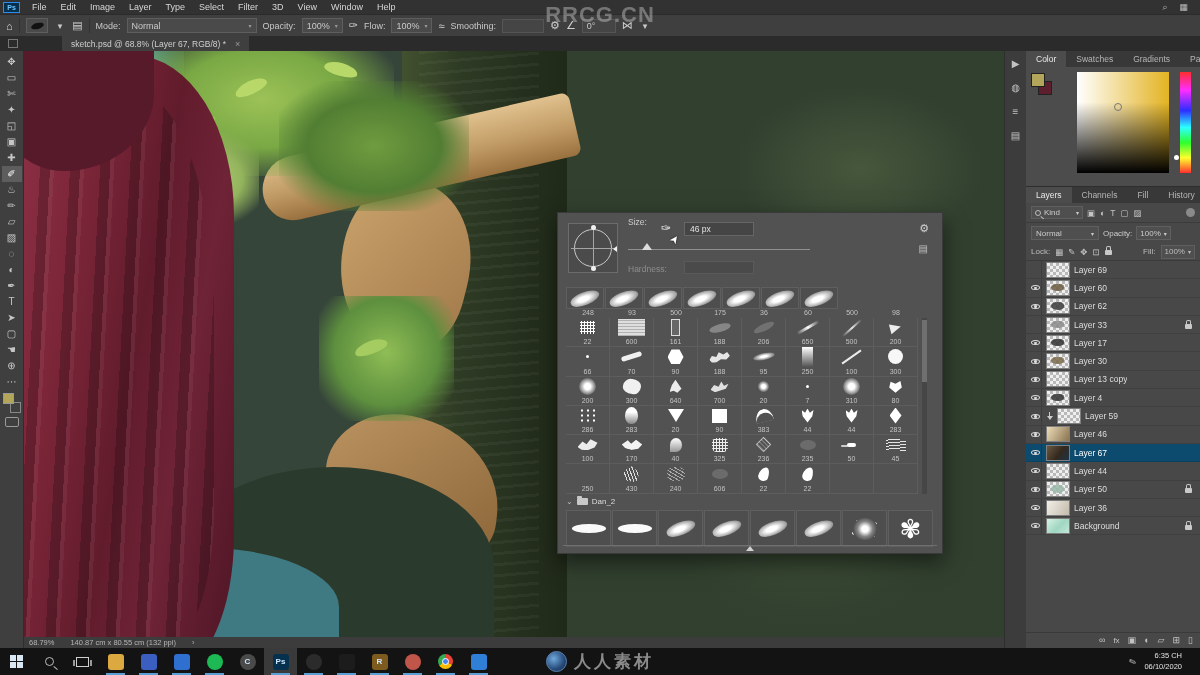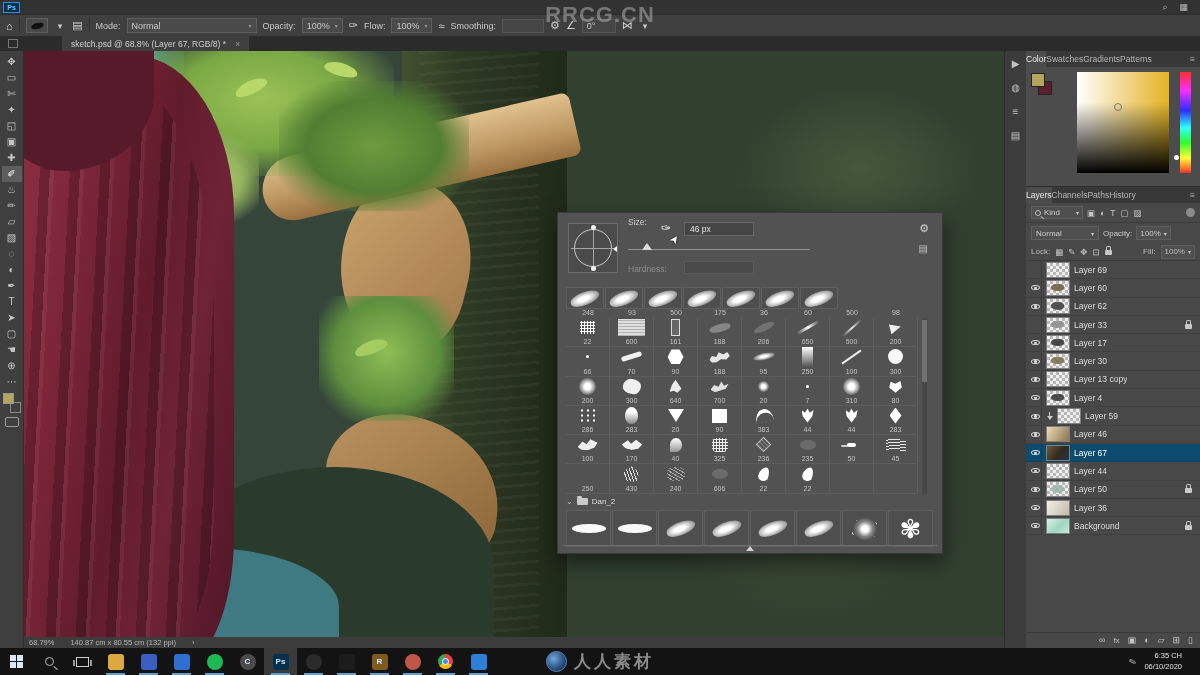--- a/index.html
+++ b/index.html
@@ -145,21 +145,21 @@
 .b-petal{width:10px;height:14px;background:#fff;border-radius:60% 40% 50% 50%/70% 70% 30% 30%;transform:rotate(18deg)}
 .b-blank{width:0;height:0}
 
 
 .dock{position:absolute;right:174px;top:51px;width:22px;bottom:27px;background:#3c3c3c;border-left:1px solid #2e2e2e;display:flex;flex-direction:column;align-items:center;padding-top:7px;gap:13px;z-index:30}
 .dock-icon{font-size:10px;color:#c2c2c2}
 
 
 .panels{position:absolute;right:0;top:51px;width:174px;bottom:27px;background:#484848;display:flex;flex-direction:column;z-index:30}
 .panel-tabs{display:flex;align-items:stretch;background:#383838;height:16px;font-size:8.5px;flex:none}
-.panel-tab{padding:0 0;display:flex;align-items:center;color:#b5b5b5}
+.panel-tab{padding:0 10px;display:flex;align-items:center;color:#b5b5b5}
 .panel-tab.active{background:#4c4c4c;color:#eaeaea}
 .panel-menu{margin-left:auto;padding-right:5px;display:flex;align-items:center;color:#bbb}
 .color-body{position:relative;height:119px;background:#4c4c4c;flex:none}
 .fg-sw{position:absolute;left:5px;top:6px;width:14px;height:14px;border:1px solid #222;z-index:2}
 .bg-sw{position:absolute;left:12px;top:14px;width:14px;height:14px;border:1px solid #222;background:#5c1f2e}
 .sat-square{position:absolute;left:51px;top:5px;width:92px;height:101px;background-image:linear-gradient(to top,#000,rgba(0,0,0,0) 70%),linear-gradient(to right,#fff,#e3b322)}
 .picker-ring{position:absolute;left:88px;top:36px;width:8px;height:8px;border:1px solid #777;border-radius:50%}
 .hue-strip{position:absolute;right:9px;top:5px;width:11px;height:101px;background:linear-gradient(to bottom,#ff2d2d,#ff2dff 18%,#2d2dff 38%,#2dffff 55%,#2dff2d 70%,#ffff2d 85%,#ff6a2d 96%,#ff2d2d)}
 .hue-dot{position:absolute;right:21px;top:88px;width:5px;height:5px;background:#fff;border-radius:50%}
 .layers-panel{flex:1;display:flex;flex-direction:column;border-top:1px solid #2e2e2e;min-height:0}
@@ -226,20 +226,33 @@
 .wm-top{position:absolute;top:2px;left:50%;transform:translateX(-50%);font-size:22px;font-weight:bold;letter-spacing:1px;color:rgba(200,200,200,.45);z-index:60;pointer-events:none}
 .wm-bottom{position:absolute;bottom:2px;left:50%;transform:translateX(-50%);display:flex;align-items:center;gap:7px;z-index:60;pointer-events:none}
 .wm-logo{width:21px;height:21px;border-radius:50%;background:radial-gradient(circle at 35% 35%,#6fa8dc,#274b7a 60%,#16263d);border:1px solid #5a86b8}
 .wm-text{font-size:17px;font-weight:bold;letter-spacing:3px;color:rgba(170,170,170,.8)}
 </style>
 </head>
 <body>
 
 <div class="menubar">
   <span class="ps-badge">Ps</span>
+  <span id="menu-items" style="display:flex">
+      <span class="menu-item">File</span>
+      <span class="menu-item">Edit</span>
+      <span class="menu-item">Image</span>
+      <span class="menu-item">Layer</span>
+      <span class="menu-item">Type</span>
+      <span class="menu-item">Select</span>
+      <span class="menu-item">Filter</span>
+      <span class="menu-item">3D</span>
+      <span class="menu-item">View</span>
+      <span class="menu-item">Window</span>
+      <span class="menu-item">Help</span>
+    </span>
   <span id="menu-right">
       <span>⌕</span>
       <span>▦</span>
     </span>
 </div>
 
 <div class="optionsbar">
   <span class="opt-icon">⌂</span>
   <span class="opt-sep"></span>
   <span class="brush-preview"></span>
@@ -736,21 +749,21 @@
     <span class="sat-square"></span>
     <span class="picker-ring"></span>
     <span class="hue-strip"></span>
     <span class="hue-dot"></span>
   </div>
   <div class="layers-panel">
     <div class="panel-tabs">
       <span id="layers-tabs" style="display:flex">
           <div class="panel-tab active">Layers</div>
           <div class="panel-tab">Channels</div>
-          <div class="panel-tab">Paths</div>
+          <div class="panel-tab">Fill</div>
           <div class="panel-tab">History</div>
         </span>
       <span class="panel-menu">≡</span>
     </div>
     <div class="filter-row">
       <div class="kind-dd">
         <span class="magicon"></span>
         <span>Kind</span>
         <span class="caret" style="margin-left:auto;font-size:6px">▾</span>
       </div>

